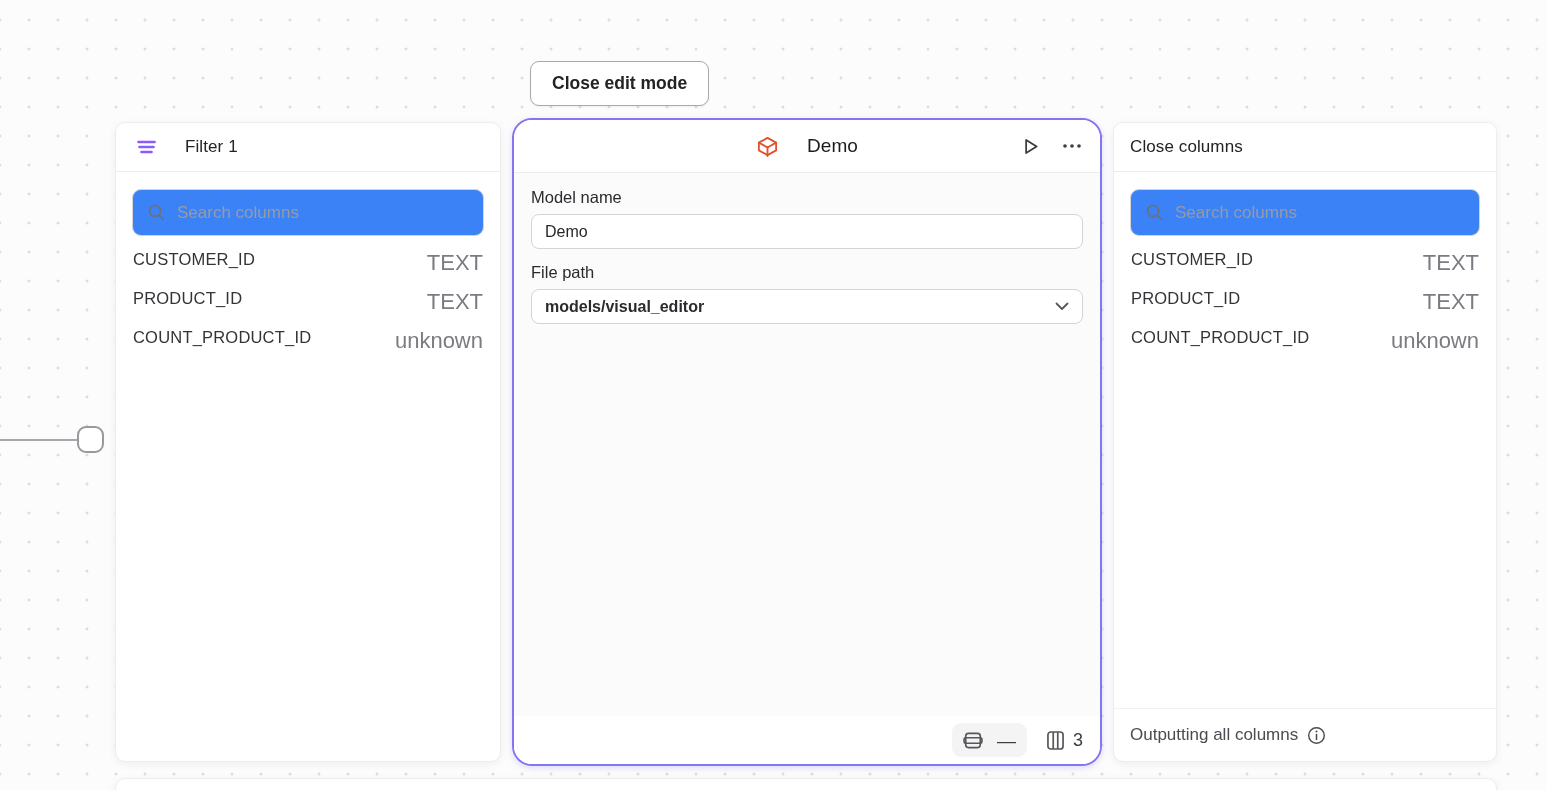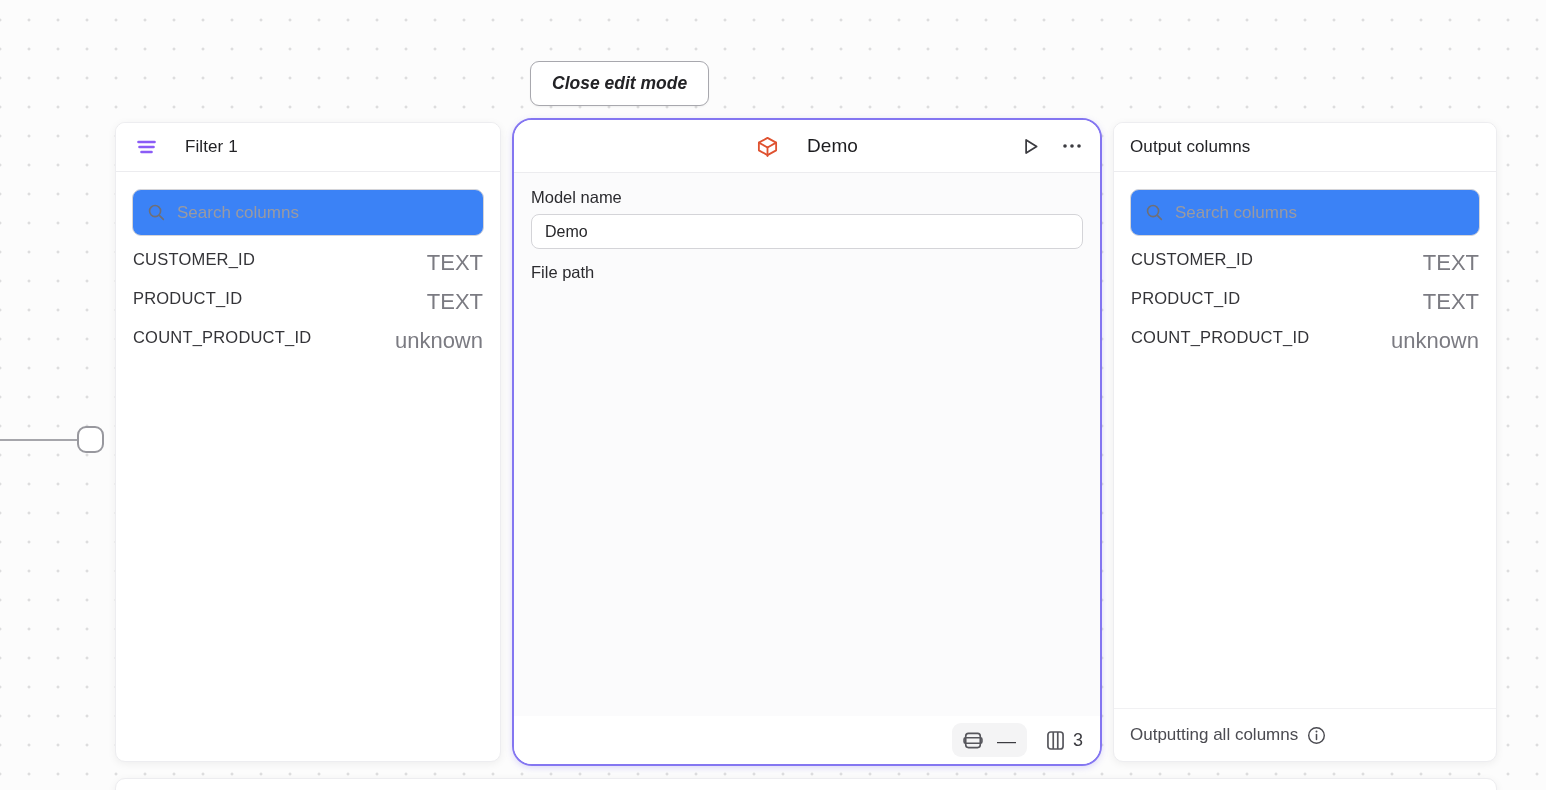--- a/index.html
+++ b/index.html
@@ -27,21 +27,20 @@
   }
   
   .close-btn{
     position:absolute;left:530px;top:61px;
     height:45px;padding:0 21px;
     background:#fff;border:1px solid #a8a8ae;border-radius:9px;
     font-family:inherit;font-size:17.5px;font-weight:700;color:#232326;
     display:flex;align-items:center;justify-content:center;
     box-shadow:0 1px 2px rgba(0,0,0,.05);
     cursor:pointer;
-    font-style:italic;
   }
   
   .edge-line{position:absolute;left:0;top:439px;width:78px;height:2px;background:#a6a6ab;}
   .edge-handle{
     position:absolute;left:77px;top:426px;width:27px;height:27px;
     background:#fff;border:2.5px solid #98989e;border-radius:9px;
   }
   
   .panel{
     position:absolute;background:#fff;border:1px solid #ededf0;border-radius:10px;
@@ -195,20 +194,28 @@
             <circle cx="17" cy="3" r="1.8" fill="#3c3c41"></circle>
           </svg>
         </button>
       </div>
     </div>
 
     <div class="model-body">
       <div class="field-label">Model name</div>
       <input class="text-input" type="text" value="Demo" style="">
       <div class="field-label">File path</div>
+      <div class="select-input">
+        <span class="select-value">models/visual_editor</span>
+        <span>
+          <svg width="14" height="9" viewBox="0 0 14 9" fill="none">
+            <path d="M1.5 1.5 L7 7 L12.5 1.5" stroke="#56565c" stroke-width="1.8" stroke-linecap="round" stroke-linejoin="round"></path>
+          </svg>
+        </span>
+      </div>
     </div>
 
     <div class="model-footer">
       <button class="rows-pill">
         <span>
           <svg width="20" height="17" viewBox="0 0 22 18" fill="none" stroke="#56565c" stroke-width="1.8">
             <rect x="3" y="1.2" width="16" height="15.6" rx="3"></rect>
             <rect x="1.2" y="6" width="19.6" height="6" rx="1.6"></rect>
           </svg>
         </span>
@@ -222,21 +229,21 @@
             <line x1="11.4" y1="1" x2="11.4" y2="19"></line>
           </svg>
         </span>
         <span class="cols-count">3</span>
       </div>
     </div>
   </div>
 
   <div class="panel" id="output-panel">
     <div class="panel-header">
-      <span class="panel-title">Output columns</span>
+      <span class="panel-title">Close columns</span>
     </div>
     <div class="search-wrap">
       <span>
         <svg width="19" height="19" viewBox="0 0 20 20" fill="none">
           <circle cx="8.5" cy="8.5" r="5.8" stroke="#6f6f76" stroke-width="1.7"></circle>
           <line x1="13" y1="13" x2="17.2" y2="17.2" stroke="#6f6f76" stroke-width="1.7" stroke-linecap="round"></line>
         </svg>
       </span>
       <input type="text" placeholder="Search columns" style="">
     </div>

